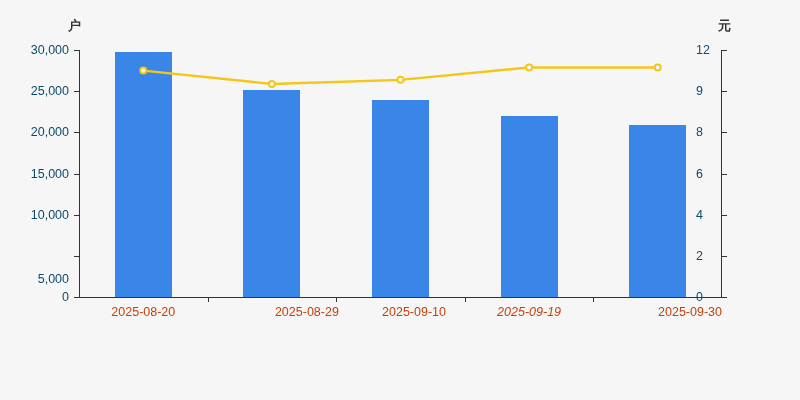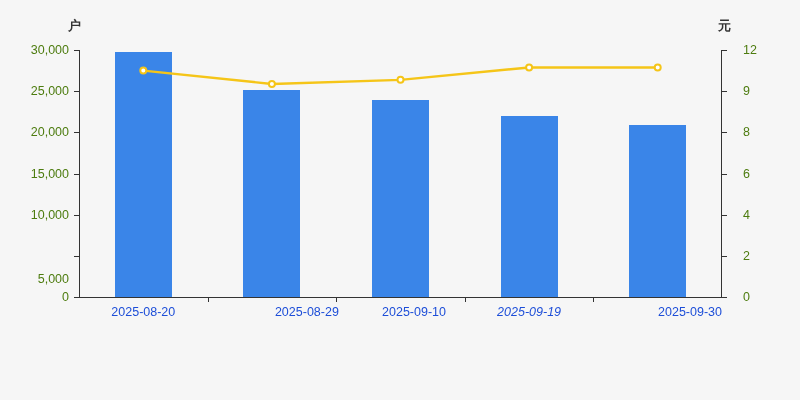--- a/index.html
+++ b/index.html
@@ -48,47 +48,47 @@
     width: 5px;
     height: 1px;
     background: #333333;
   }
   .tick-left { left: 74px; }
   .tick-right { left: 722px; }
 
   .tick-label {
     position: absolute;
     font-size: 12.5px;
-    color: #4d7c0f;
+    color: #0c4a6e;
     white-space: nowrap;
     line-height: 1;
   }
   .tick-label-left {
     text-align: right;
     right: 731px;
     transform: translateY(-50%);
   }
   .tick-label-right {
     text-align: right;
-    left: 743px;
+    left: 696px;
     transform: translateY(-50%);
   }
 
   .x-tick {
     position: absolute;
     top: 297px;
     width: 1px;
     height: 5px;
     background: #333333;
   }
   .x-label {
     position: absolute;
     top: 305px;
     font-size: 12.5px;
-    color: #1d4ed8;
+    color: #c2410c;
     white-space: nowrap;
     transform: translateX(-50%);
   }
 
   .bar {
     position: absolute;
     background: #3a85e8;
   }
 
   #line-layer {

